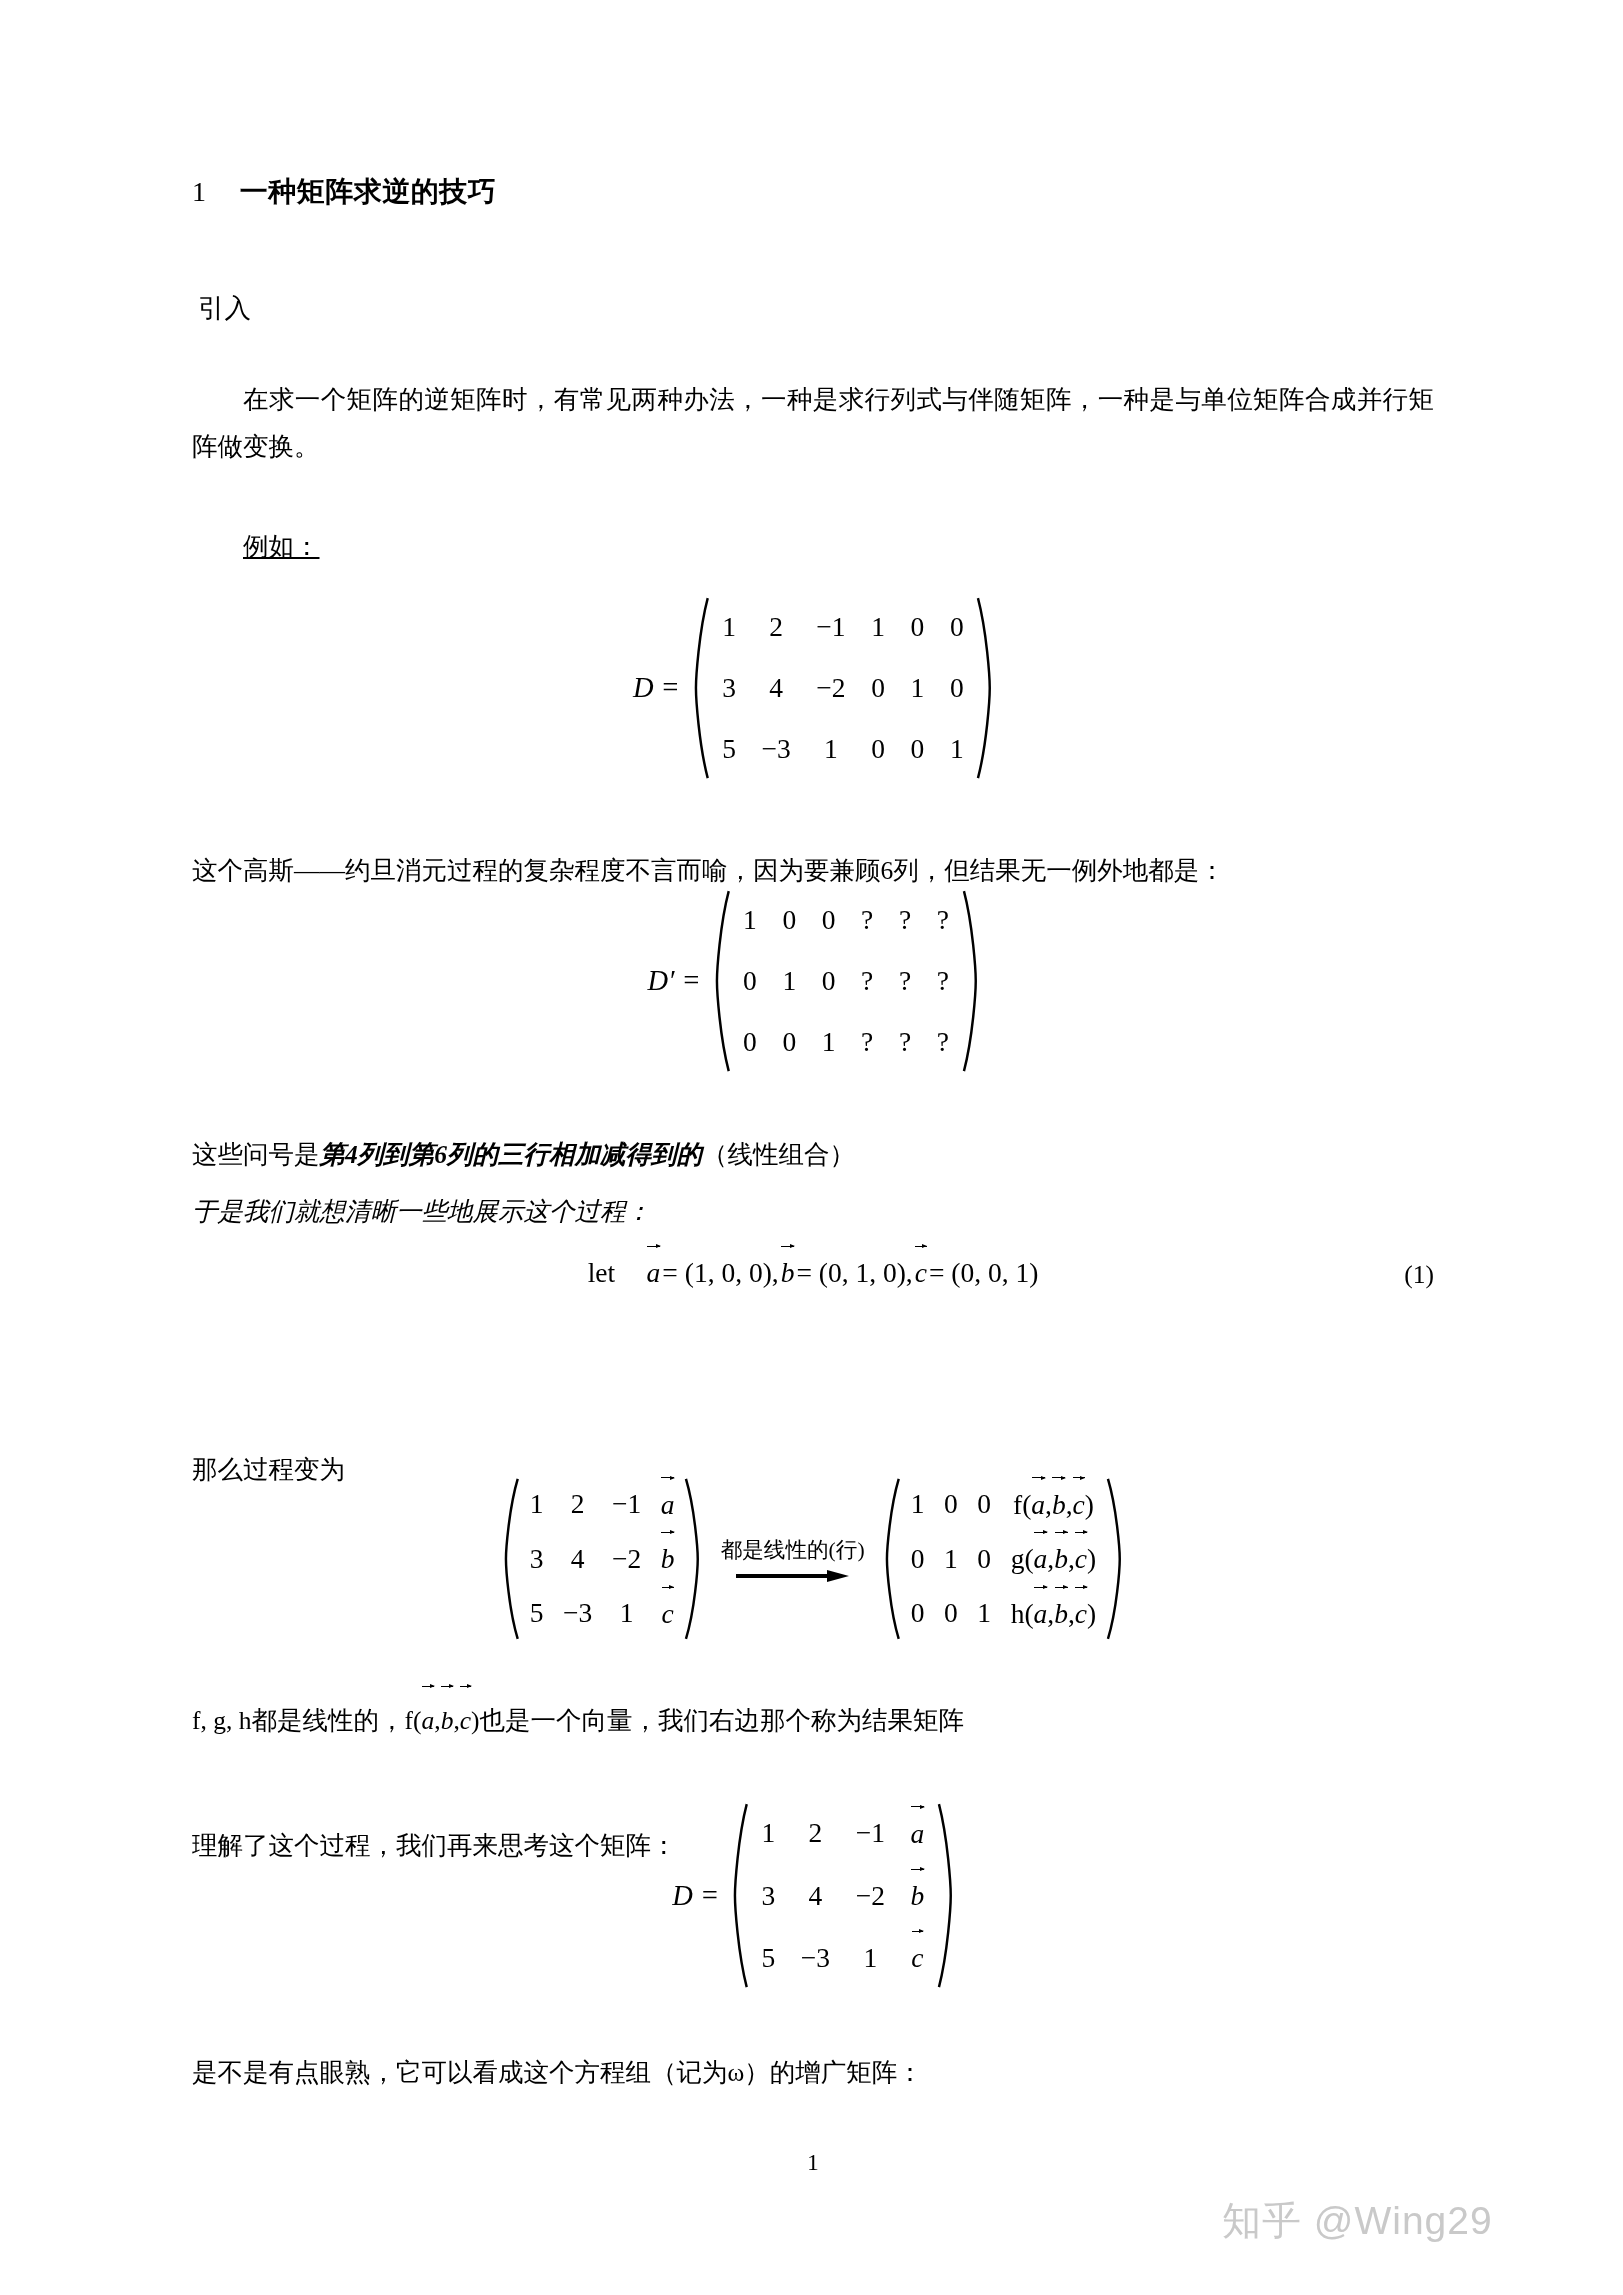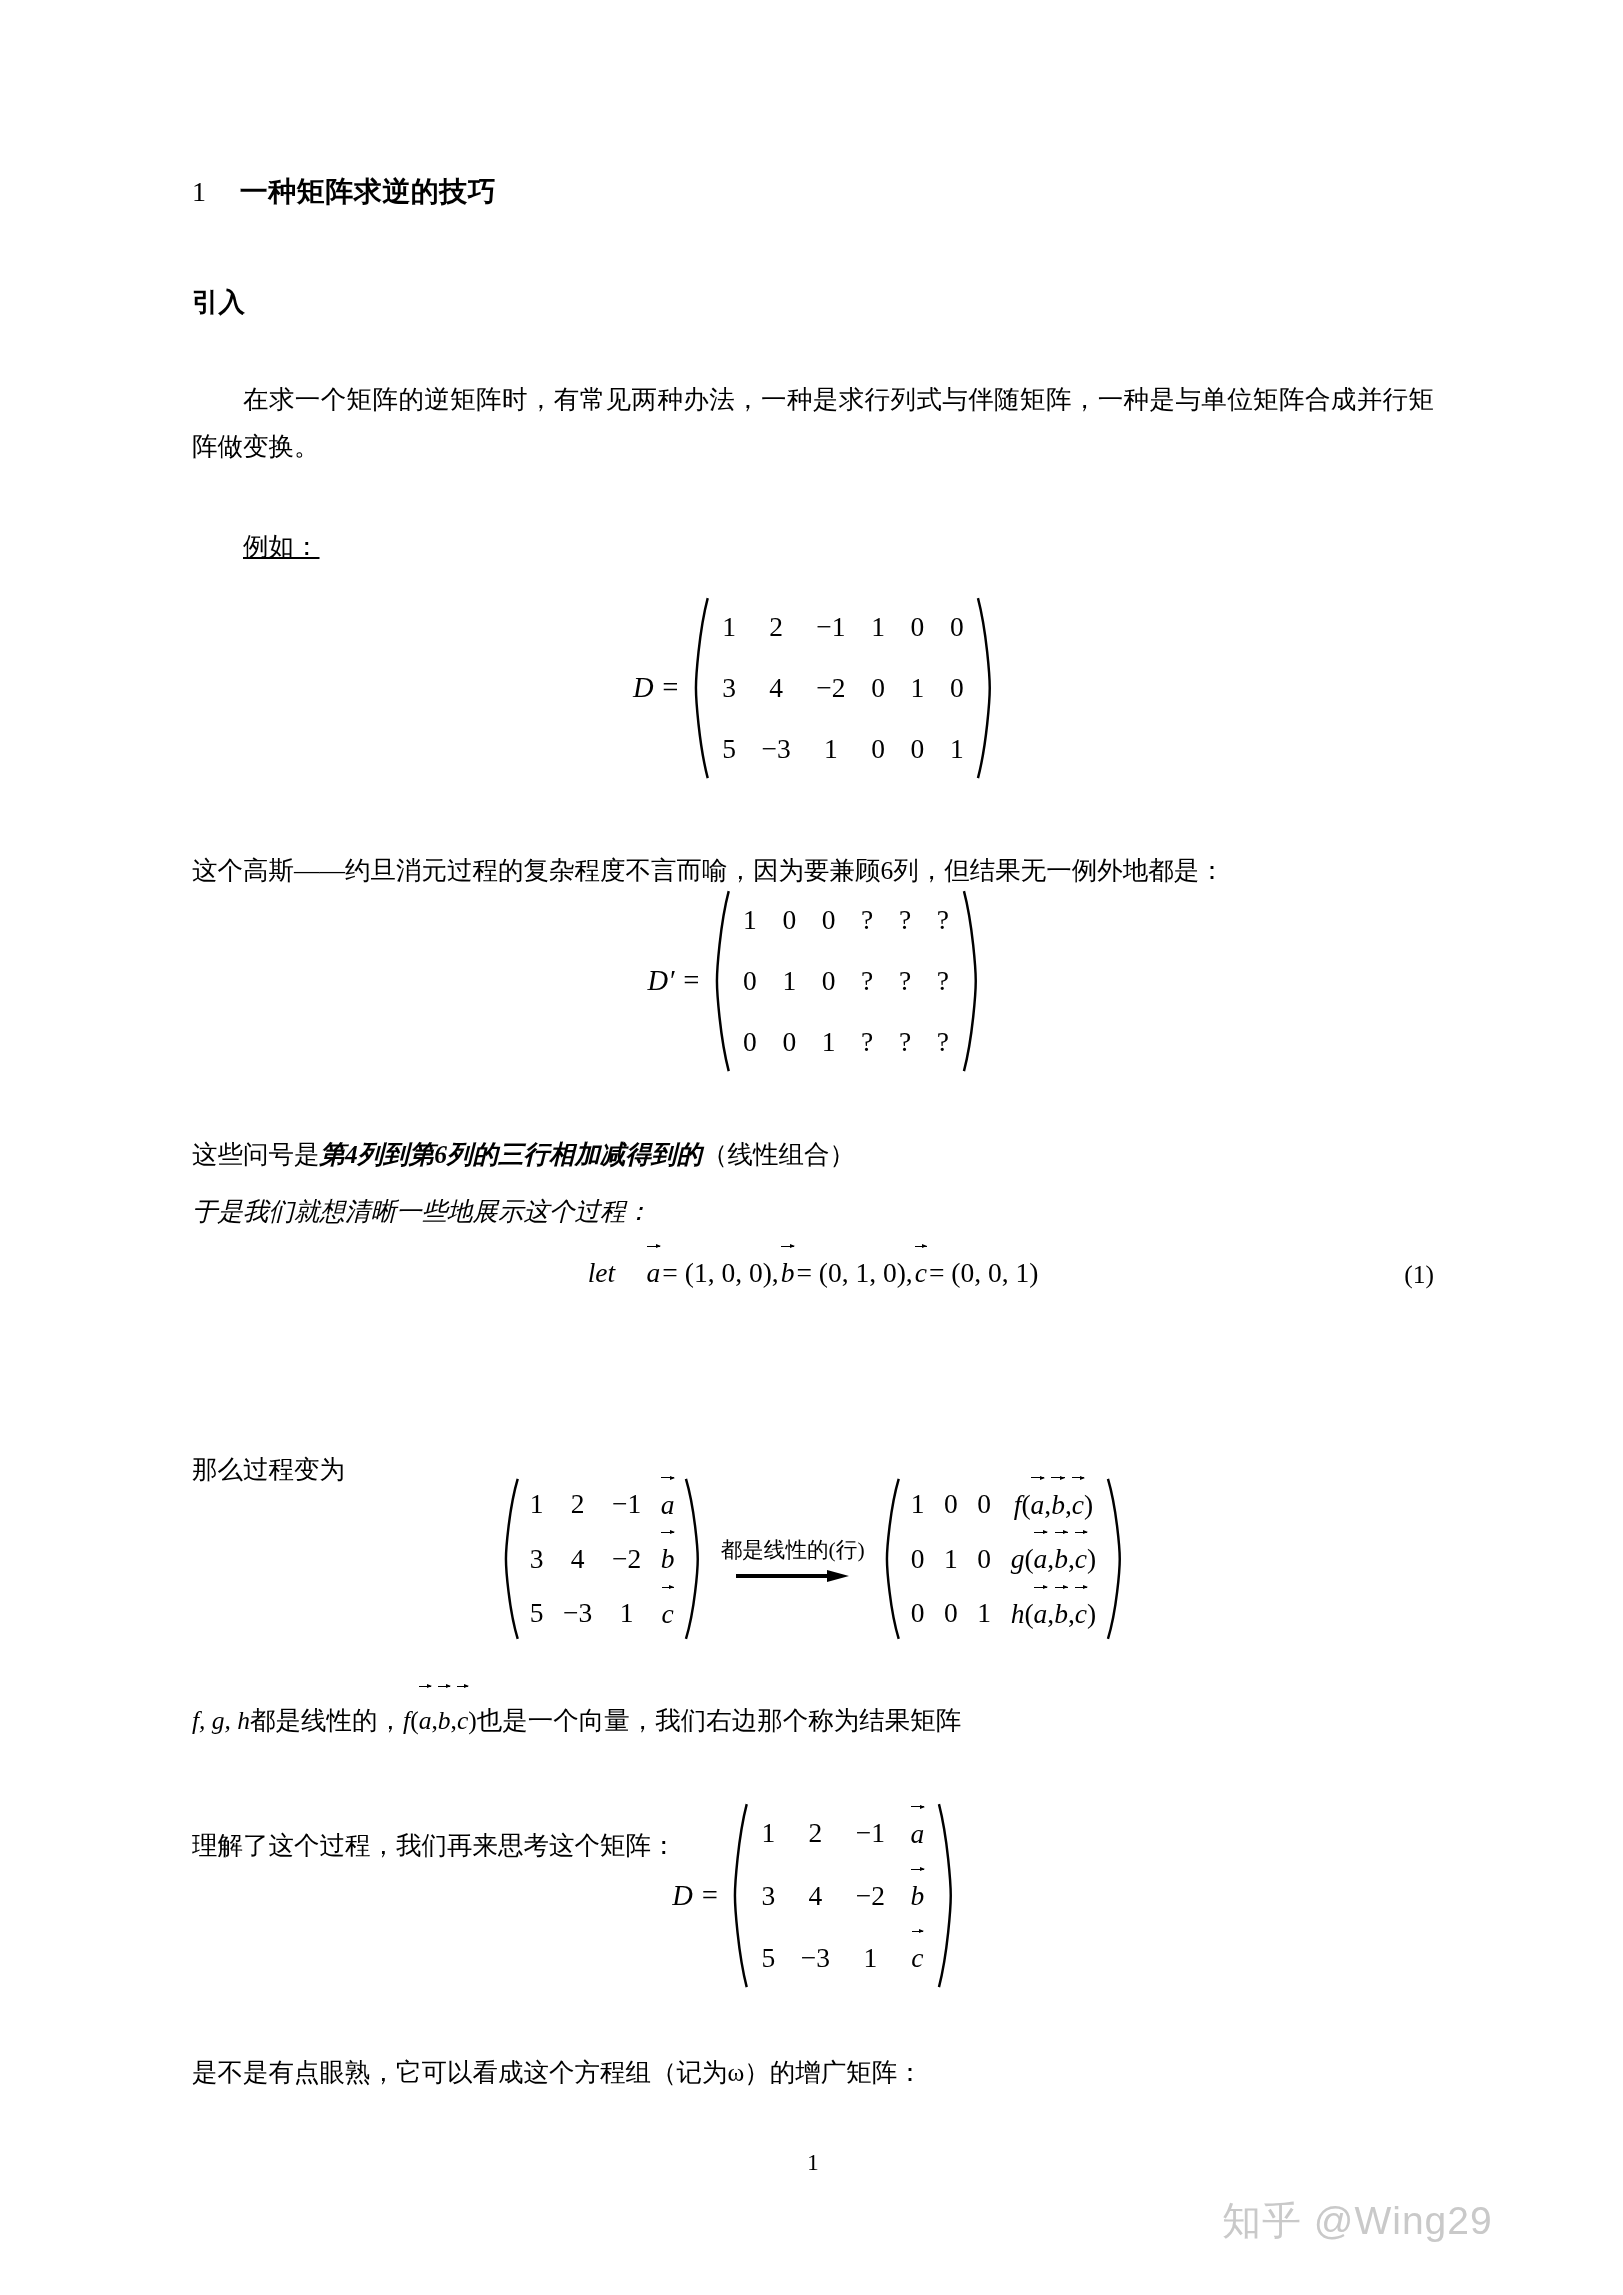--- a/index.html
+++ b/index.html
@@ -36,26 +36,26 @@
     margin: 0;
     padding: 0;
     position: absolute;
     top: 173px;
     left: 0;
     white-space: pre;
   }
   .h1 .num { font-family: "Liberation Serif", serif; font-weight: normal; }
   .h2 {
     font-family: "Liberation Sans", "DejaVu Sans", sans-serif;
-    font-weight: bold;
+    font-weight: normal;
     font-size: 26.5px;
     position: absolute;
     top: 284px;
     left: 0;
-    margin: 0;
+    margin: 6px;
     white-space: pre;
   }
 
   
   .para {
     position: absolute;
     font-size: 25.5px;
     line-height: 47px;
     width: 1242px;
     text-align: justify;
@@ -76,21 +76,20 @@
     align-items: center;
   }
   .eqlabel {
     position: absolute;
     right: 0;
     font-size: 25.5px;
     font-family: "Liberation Serif", serif;
   }
   .mitem {
     font-family: "Liberation Serif", "DejaVu Serif", serif;
-    font-style: italic;
     font-size: 27.5px;
   }
   .mrm { font-style: normal; }
 
   
   .matrix-wrap { display: inline-flex; align-items: center; }
   .lhs {
     font-family: "Liberation Serif", serif;
     font-style: italic;
     font-size: 28.5px;

